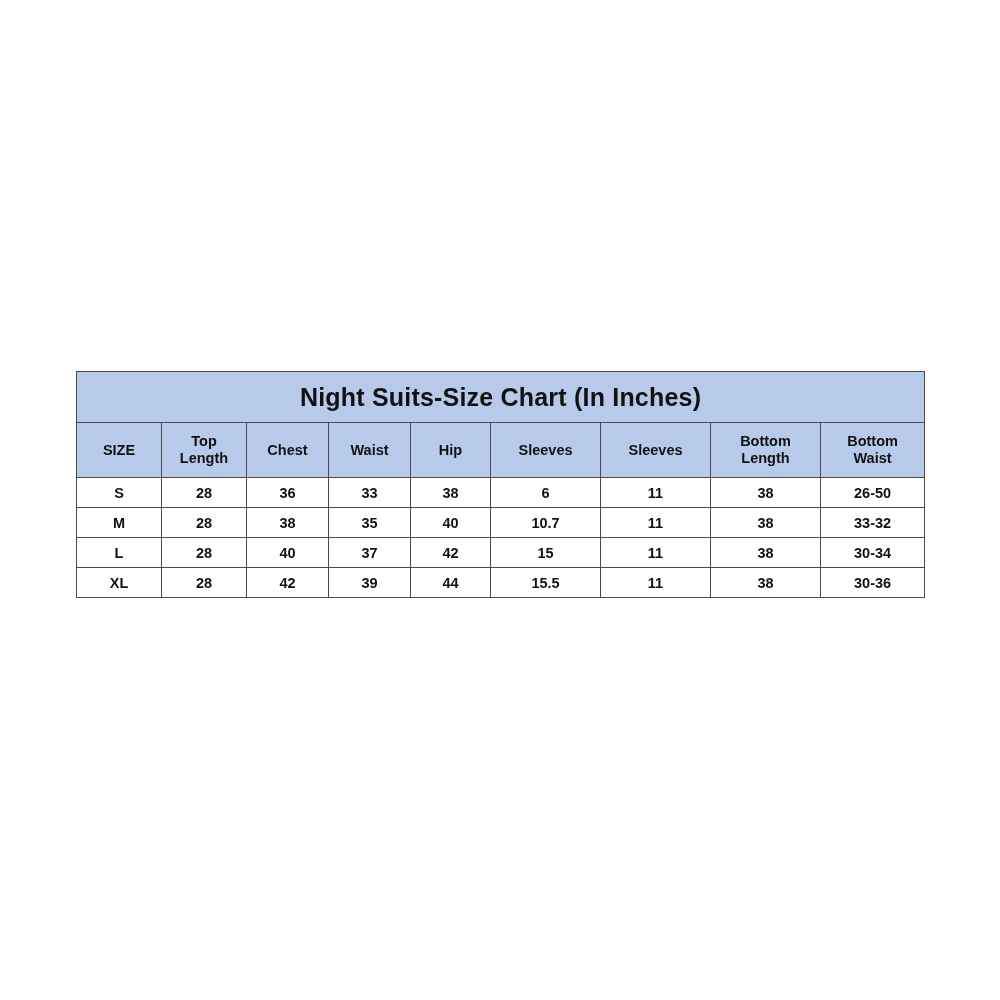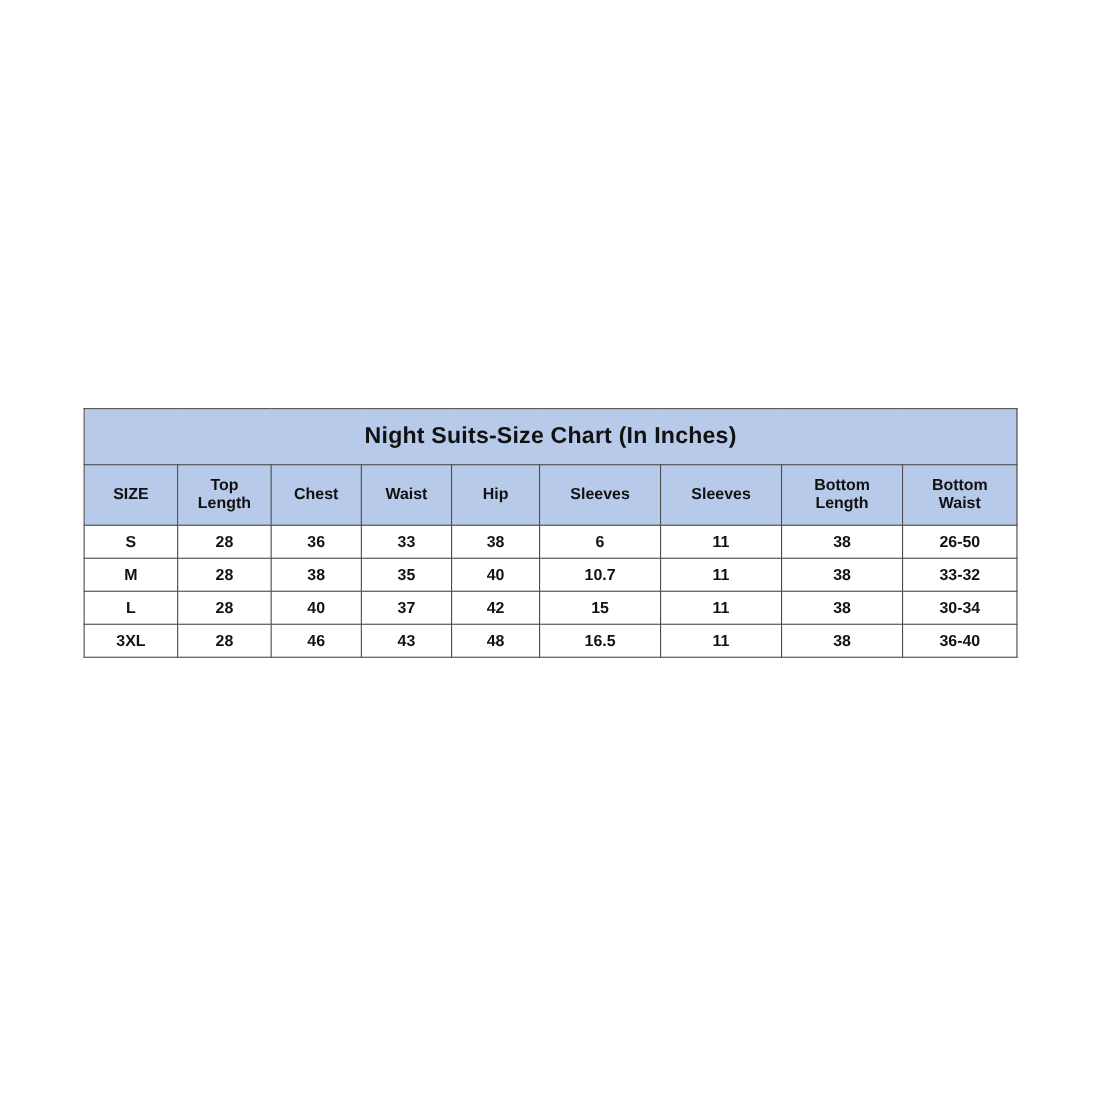--- a/index.html
+++ b/index.html
@@ -27,21 +27,21 @@
   }
   table.size-chart th,
   table.size-chart td {
     border: 1px solid #4a4a4a;
     text-align: center;
     vertical-align: middle;
     color: #111111;
   }
   tr.title-row th {
     background: #b7caea;
-    font-size: 21px;
+    font-size: 25px;
     font-weight: bold;
     height: 42px;
     padding: 4px 0;
     letter-spacing: 0.2px;
   }
   tr.header-row th {
     background: #b7caea;
     font-size: 14.5px;
     font-weight: bold;
     height: 50px;
@@ -150,25 +150,25 @@
         <td>28</td>
         <td>40</td>
         <td>37</td>
         <td>42</td>
         <td>15</td>
         <td>11</td>
         <td>38</td>
         <td>30-34</td>
       </tr>
       <tr class="data-row">
-        <td class="size-cell">3XL</td>
+        <td class="size-cell">XL</td>
         <td>28</td>
-        <td>46</td>
-        <td>43</td>
-        <td>48</td>
-        <td>16.5</td>
+        <td>42</td>
+        <td>39</td>
+        <td>44</td>
+        <td>15.5</td>
         <td>11</td>
         <td>38</td>
-        <td>36-40</td>
+        <td>30-36</td>
       </tr>
     </tbody>
   </table>
 </div>
 
 </body></html>

